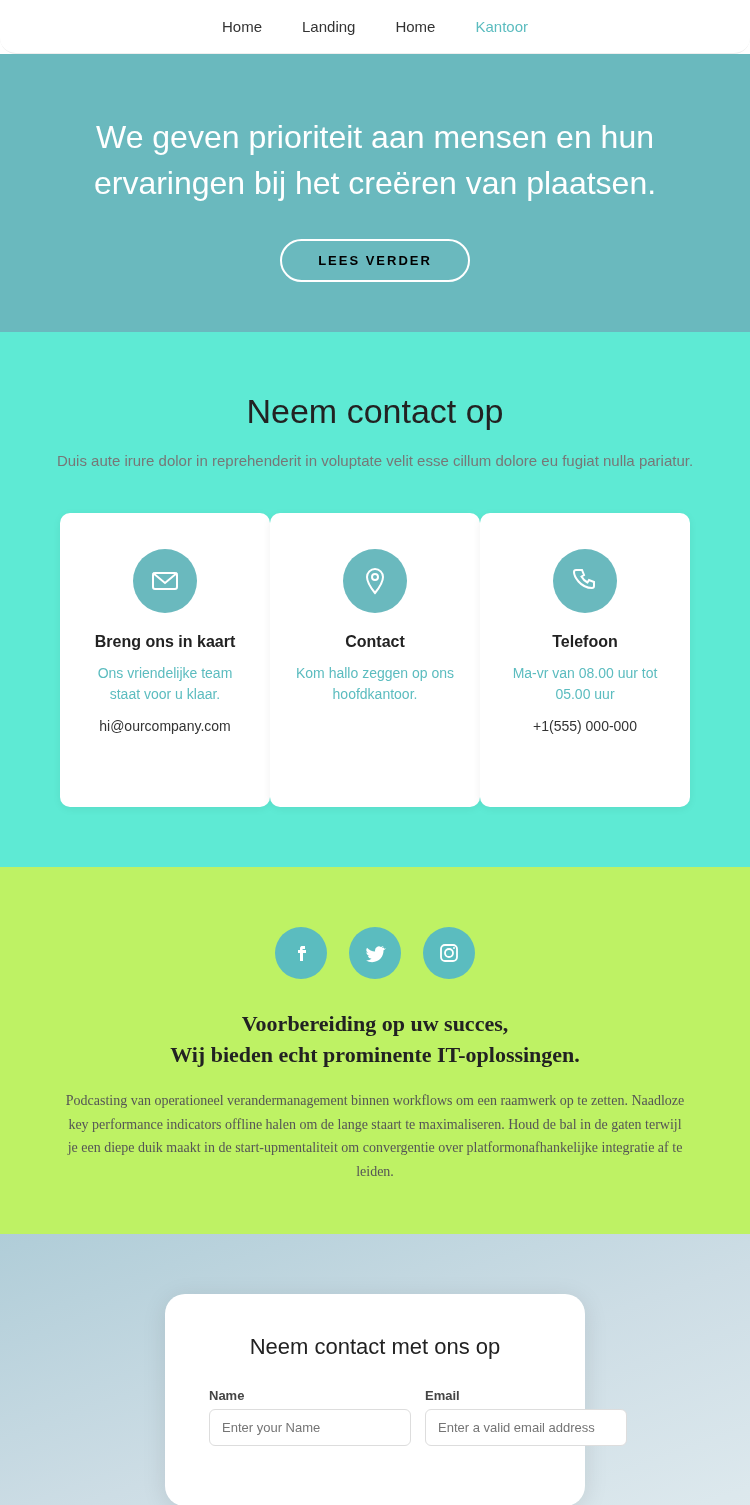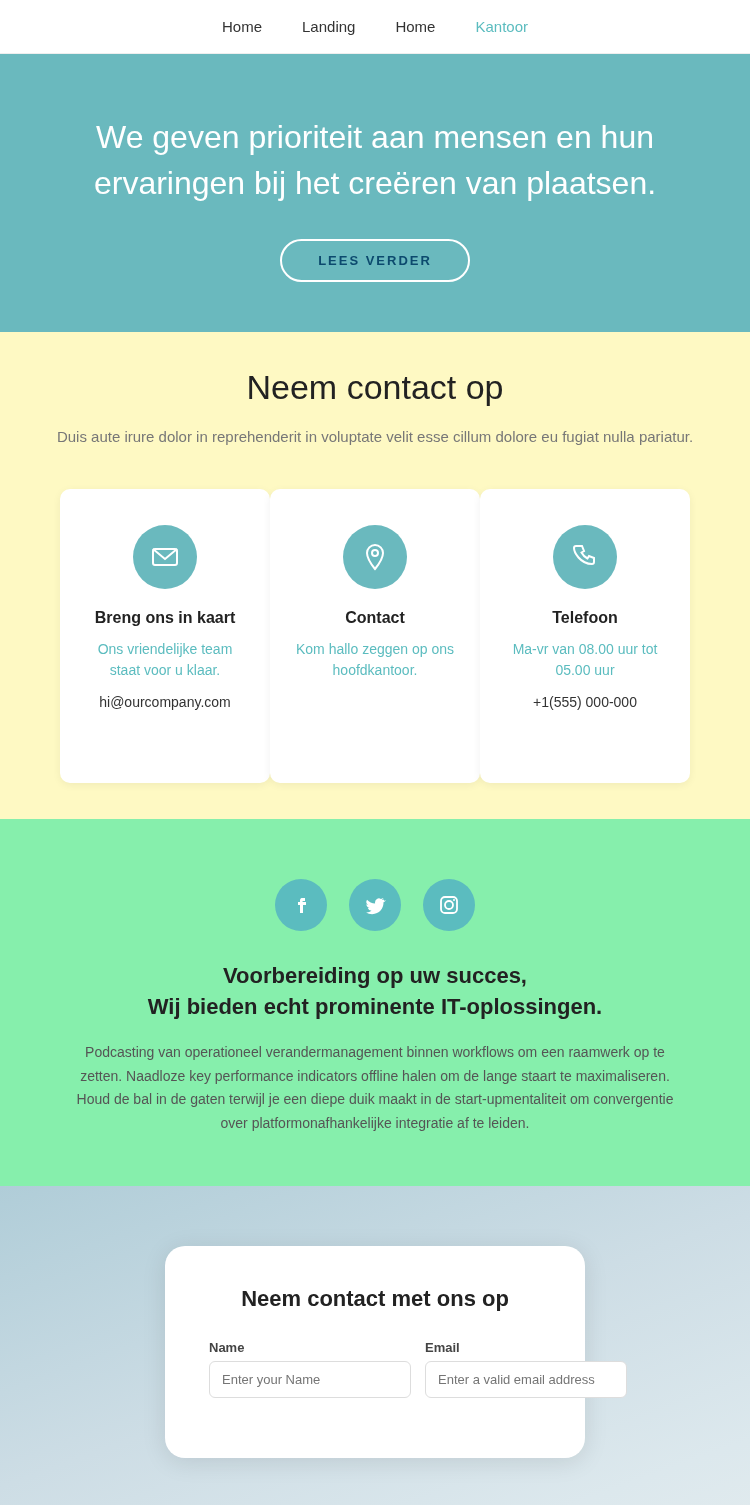--- a/index.html
+++ b/index.html
@@ -6,20 +6,21 @@
     body { font-family: 'Segoe UI', Arial, sans-serif; width: 750px; background: #fff; }
 
     
     nav {
       display: flex;
       justify-content: center;
       gap: 40px;
       padding: 18px 0;
       background: #fff;
       border-bottom: 1px solid #eee;
+      border-radius: 16px;
     }
     nav a {
       text-decoration: none;
       color: #333;
       font-size: 15px;
     }
     nav a.active { color: #5bbcbf; }
 
     
     .hero {
@@ -30,34 +31,34 @@
     .hero h1 {
       color: #fff;
       font-size: 32px;
       font-weight: 400;
       line-height: 1.45;
       margin-bottom: 32px;
     }
     .hero-btn {
       display: inline-block;
       border: 2px solid #fff;
-      color: #0c4a6e;
+      color: #000000;
       padding: 12px 36px;
       border-radius: 30px;
       letter-spacing: 2px;
       font-size: 13px;
       font-weight: 600;
       cursor: pointer;
       background: transparent;
     }
 
     
     .contact-section {
-      background: #fef9c3;
-      padding: 36px 40px;
+      background: #5eead4;
+      padding: 60px 40px;
       text-align: center;
     }
     .contact-section h2 {
       font-size: 34px;
       font-weight: 400;
       color: #222;
       margin-bottom: 18px;
     }
     .contact-section p {
       color: #777;
@@ -93,23 +94,24 @@
       font-size: 16px;
       font-weight: 700;
       color: #222;
       margin-bottom: 12px;
     }
     .card .teal { color: #5bbcbf; font-size: 14px; line-height: 1.5; margin-bottom: 10px; }
     .card .dark { color: #333; font-size: 14px; font-weight: 400; line-height: 1.6; }
 
     
     .social-section {
-      background: #86efac;
+      background: #bef264;
       padding: 60px 60px 50px;
       text-align: center;
+      font-family: Liberation Serif, serif;
     }
     .social-icons {
       display: flex;
       justify-content: center;
       gap: 22px;
       margin-bottom: 30px;
     }
     .social-icon {
       width: 52px;
       height: 52px;
@@ -153,21 +155,21 @@
       border-radius: 20px;
       padding: 40px 44px 44px;
       width: 420px;
       box-shadow: 0 4px 24px rgba(0,0,0,0.10);
       position: relative;
       z-index: 2;
     }
     .form-card h2 {
       text-align: center;
       font-size: 22px;
-      font-weight: 700;
+      font-weight: 400;
       color: #222;
       margin-bottom: 28px;
     }
     .form-row {
       display: flex;
       gap: 14px;
       margin-bottom: 16px;
     }
     .form-group {
       flex: 1;

